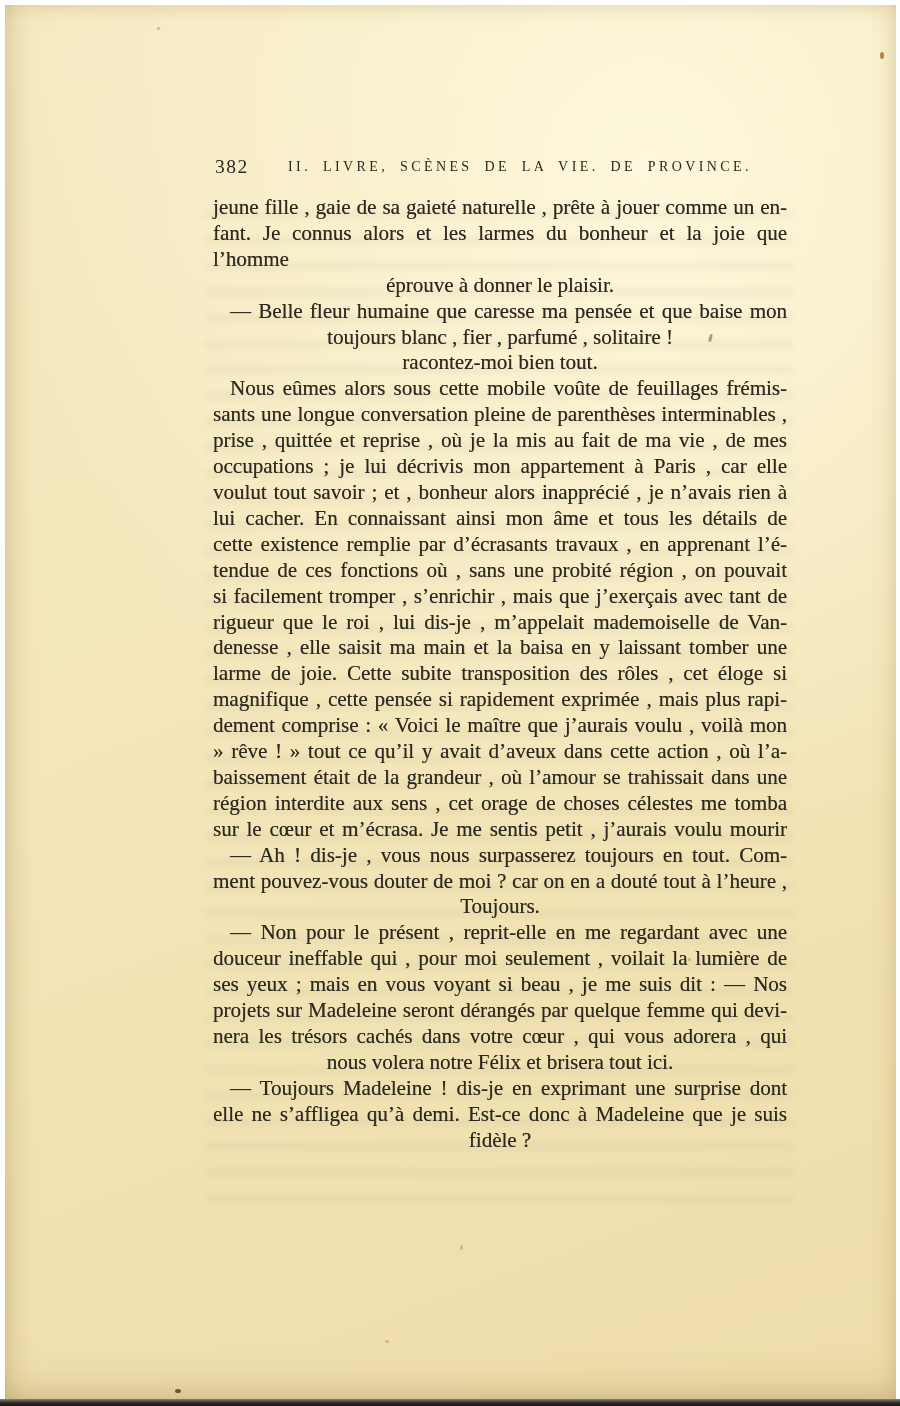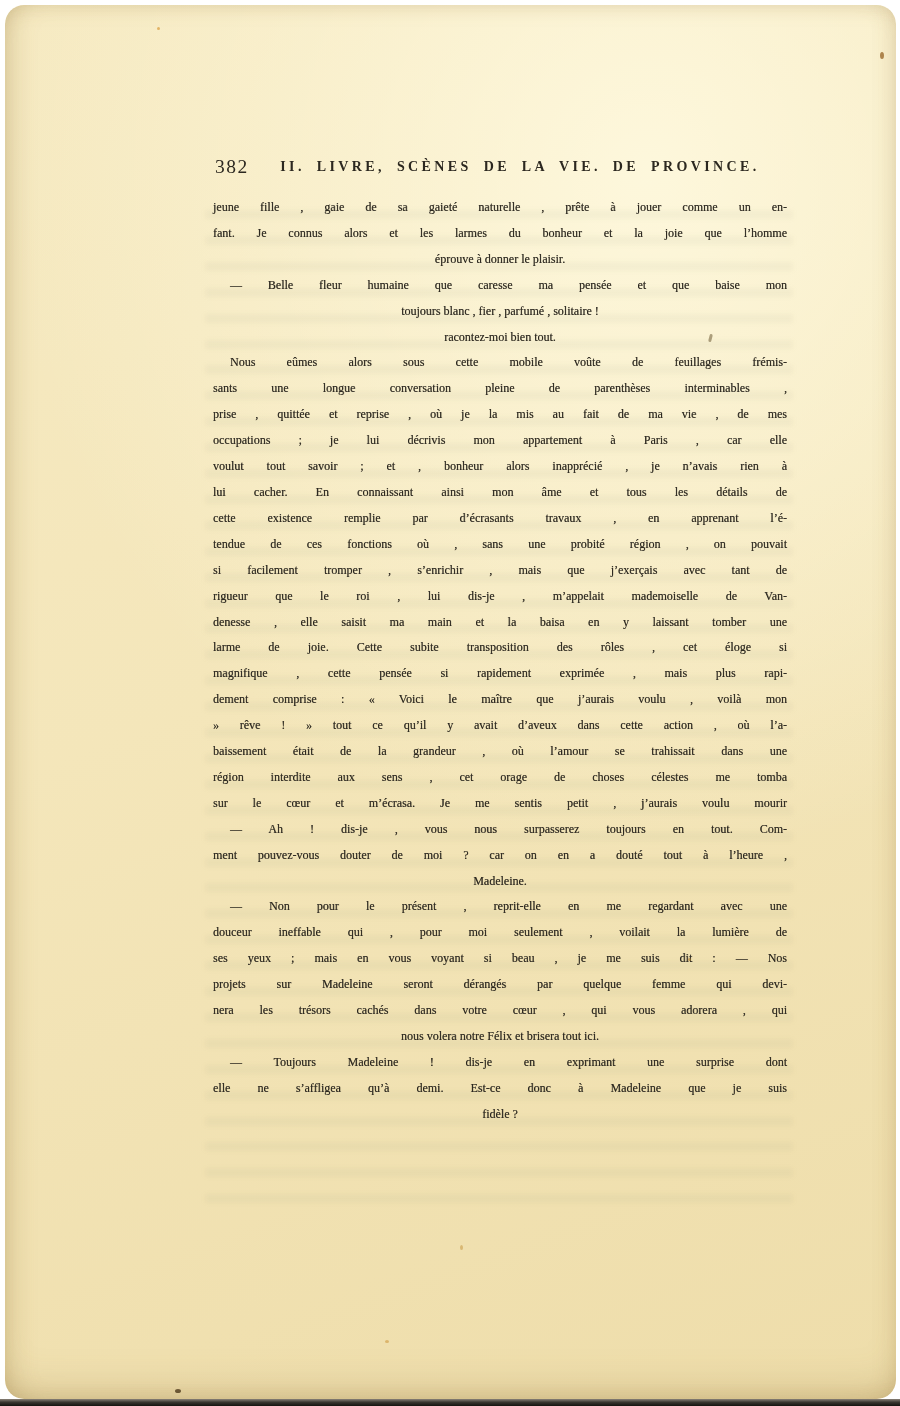--- a/index.html
+++ b/index.html
@@ -18,48 +18,47 @@
     position: absolute;
     left: 5px; top: 5px; right: 4px; bottom: 7px;
     background:
       radial-gradient(ellipse 130% 90% at 72% 12%, rgba(255,250,225,0.85) 0%, rgba(255,250,225,0) 55%),
       linear-gradient(160deg, #f6eac2 0%, #f4e6ba 45%, #eeddaa 100%);
     box-shadow:
       inset 18px 0 30px -18px rgba(150,120,60,0.35),
       inset -12px 0 24px -14px rgba(150,120,60,0.25),
       inset 0 -26px 44px -24px rgba(140,110,55,0.35),
       inset 0 14px 24px -16px rgba(150,120,60,0.18);
-    border-radius: 19px;
   }
   .bottom-edge {
     position: absolute;
     left: 0; right: 0; bottom: 0; height: 7px;
     background: linear-gradient(to bottom, #8a8278 0%, #3a3731 45%, #14130f 100%);
   }
   .page-header {
     position: absolute;
     left: 208px; top: 151px; width: 574px; height: 26px;
     color: var(--ink);
   }
   .pagenum {
     position: absolute; left: 2px; top: 0;
     font-size: 19.5px; letter-spacing: 1.5px;
     font-weight: 400;
   }
   .runtitle {
     position: absolute; left: 40px; right: 0; top: 3px;
     text-align: center;
-    font-size: 14px; font-weight: 700;
+    font-size: 14px; font-weight: 400;
     letter-spacing: 3.4px; word-spacing: 5px;
     white-space: nowrap;
   }
   .text-block {
     position: absolute;
     left: 208px; top: 190px; width: 574px;
-    font-size: 12px; line-height: 25.9px;
+    font-size: 21px; line-height: 25.9px;
     color: var(--ink);
     text-shadow: 0.3px 0.3px 0.3px rgba(44,40,30,0.55);
   }
   .line { text-align: center; white-space: normal; }
   .line.just { text-align: justify; text-align-last: justify; }
   .line.ind { text-indent: 17px; }
   .it { }
   
   .bleed {
     position: absolute;
@@ -112,21 +111,21 @@
         <div class="line just"><span class="it">denesse ,</span><span> elle saisit ma main et la baisa en y laissant tomber une</span></div>
         <div class="line just"><span>larme de joie. Cette subite transposition des rôles , cet éloge si</span></div>
         <div class="line just"><span>magnifique , cette pensée si rapidement exprimée , mais plus rapi-</span></div>
         <div class="line just"><span>dement comprise : « Voici le maître que j’aurais voulu , voilà mon</span></div>
         <div class="line just"><span>» rêve ! » tout ce qu’il y avait d’aveux dans cette action , où l’a-</span></div>
         <div class="line just"><span>baissement était de la grandeur , où l’amour se trahissait dans une</span></div>
         <div class="line just"><span>région interdite aux sens , cet orage de choses célestes me tomba</span></div>
         <div class="line just"><span>sur le cœur et m’écrasa. Je me sentis petit , j’aurais voulu mourir</span></div>
         <div class="line just ind"><span>— Ah ! dis-je , vous nous surpasserez toujours en tout. Com-</span></div>
         <div class="line just"><span>ment pouvez-vous douter de moi ? car on en a douté tout à l’heure ,</span></div>
-        <div class="line"><span>Madeleine.</span></div>
+        <div class="line"><span>Toujours.</span></div>
         <div class="line just ind"><span>— Non pour le présent , reprit-elle en me regardant avec une</span></div>
         <div class="line just"><span>douceur ineffable qui , pour moi seulement , voilait la lumière de</span></div>
         <div class="line just"><span>ses yeux ; mais en vous voyant si beau , je me suis dit : — Nos</span></div>
         <div class="line just"><span>projets sur Madeleine seront dérangés par quelque femme qui devi-</span></div>
         <div class="line just"><span>nera les trésors cachés dans votre cœur , qui vous adorera , qui</span></div>
         <div class="line"><span>nous volera notre Félix et brisera tout ici.</span></div>
         <div class="line just ind"><span>— Toujours Madeleine ! dis-je en exprimant une surprise dont</span></div>
         <div class="line just"><span>elle ne s’affligea qu’à demi. Est-ce donc à Madeleine que je suis</span></div>
         <div class="line"><span>fidèle ?</span></div>
       </div>

